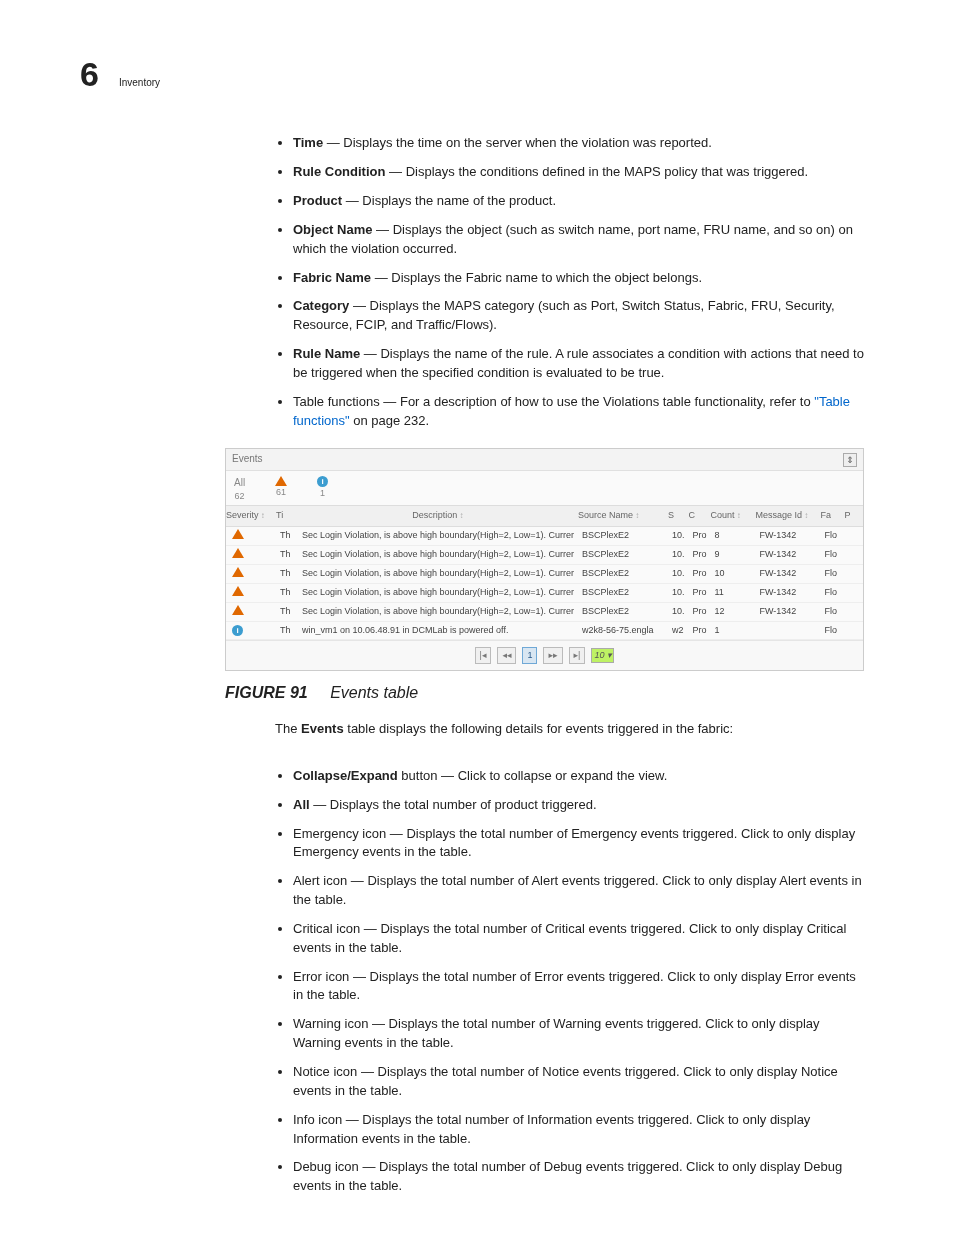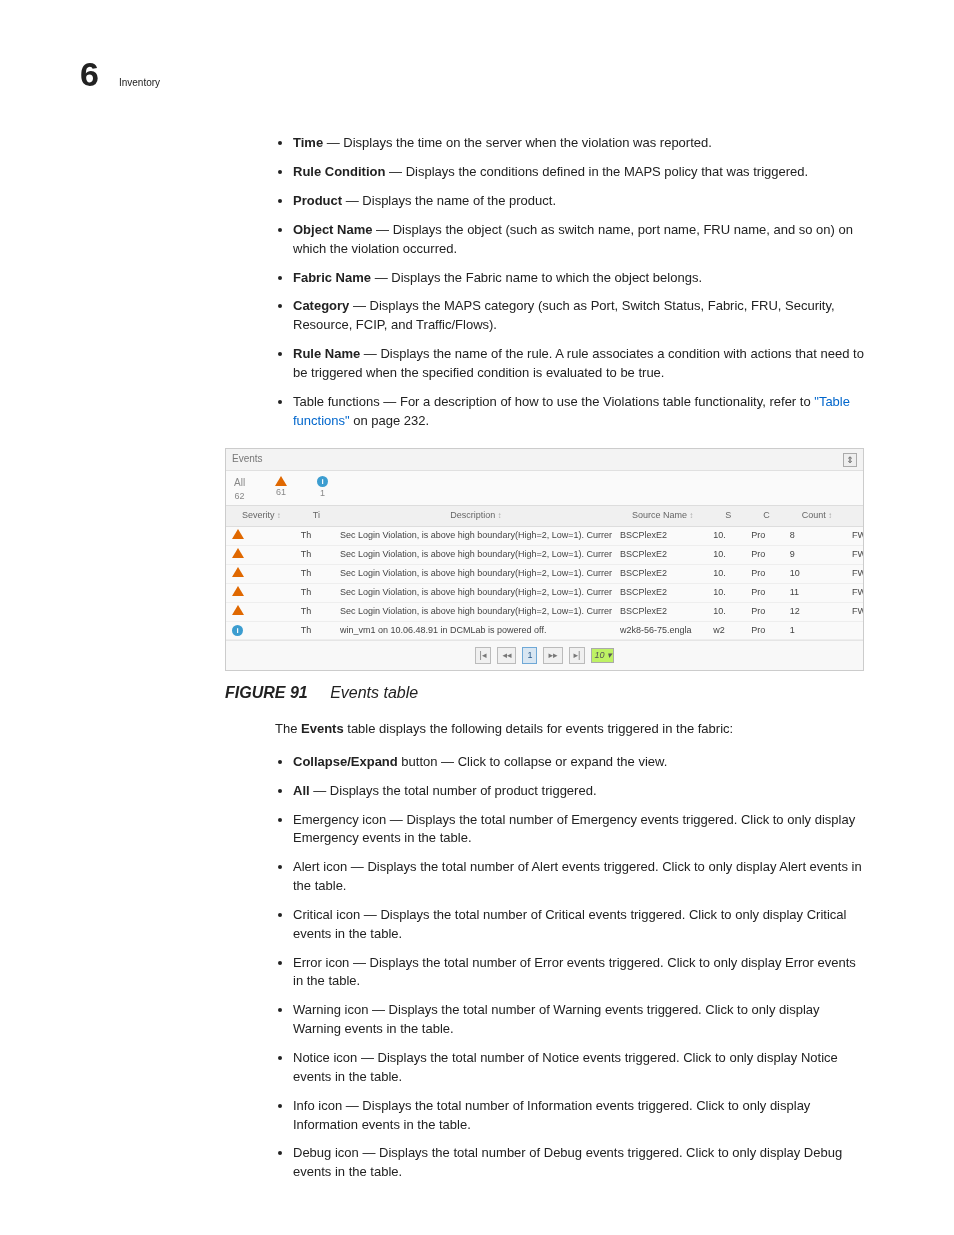--- a/index.html
+++ b/index.html
@@ -46,21 +46,21 @@
     border-right:6px solid transparent;border-bottom:10px solid #e06800;position:relative;
   }
   .icon-info {
     display:inline-block;width:11px;height:11px;border-radius:50%;background:#3c9dd0;
     color:#fff;font-size:8px;text-align:center;line-height:11px;font-weight:700;
   }
   .table-wrap { overflow-x: hidden; }
   table.events-table { width: 100%; border-collapse: collapse; font-size: 9px; color: #444;}
   table.events-table th {
     background: #f0f0f0; border-top: 1px solid #ddd; border-bottom: 1px solid #ddd;
-    font-weight: 400; color: #666; padding: 3px 16px; text-align: left; white-space: nowrap;
+    font-weight: 400; color: #666; padding: 3px 0; text-align: left; white-space: nowrap;
   }
   table.events-table td {
     padding: 2px 4px; border-bottom: 1px solid #eee; white-space: nowrap; overflow: hidden;
   }
   .col-sev { width: 50px; }
   .col-ti { width: 22px; }
   .col-desc { width: 280px; }
   .col-src { width: 90px; margin-left: 36px; }
   .col-s { width: 15px; }
   .col-c { width: 15px; }
@@ -72,21 +72,21 @@
     display:flex;justify-content:center;align-items:center;gap:6px;padding:6px;background:#f8f8f8;
     border-top:1px solid #e5e5e5;
   }
   .pag-btn {
     padding:1px 4px;border:1px solid #bbb;background:#f0f0f0;font-size:9px;color:#777;cursor:pointer;
   }
   .pag-btn.active { background:#d8e6f2;border-color:#6fa8d6;color:#2b5a8a; }
   .pag-select { font-size:9px;border:1px solid #aaa;background:#bef264;padding:0 2px;font-style:italic; }
   .fig-caption { margin: 10px 0 16px 145px; font-size: 16px; font-style: italic; }
   .fig-caption .fig-num { font-weight: 700; margin-right: 18px; }
-  .intro-text { margin-left: 195px; margin-bottom: 14px; }
+  .intro-text { margin-left: 195px; margin-bottom: 28px; }
   .ev-body td.icon-cell { padding-left: 6px; }
 </style>
 </head>
 <body>
 
 <div class="page-header">
   <div class="chap-number">6</div>
   <div class="chap-title">Inventory</div>
 </div>
 

